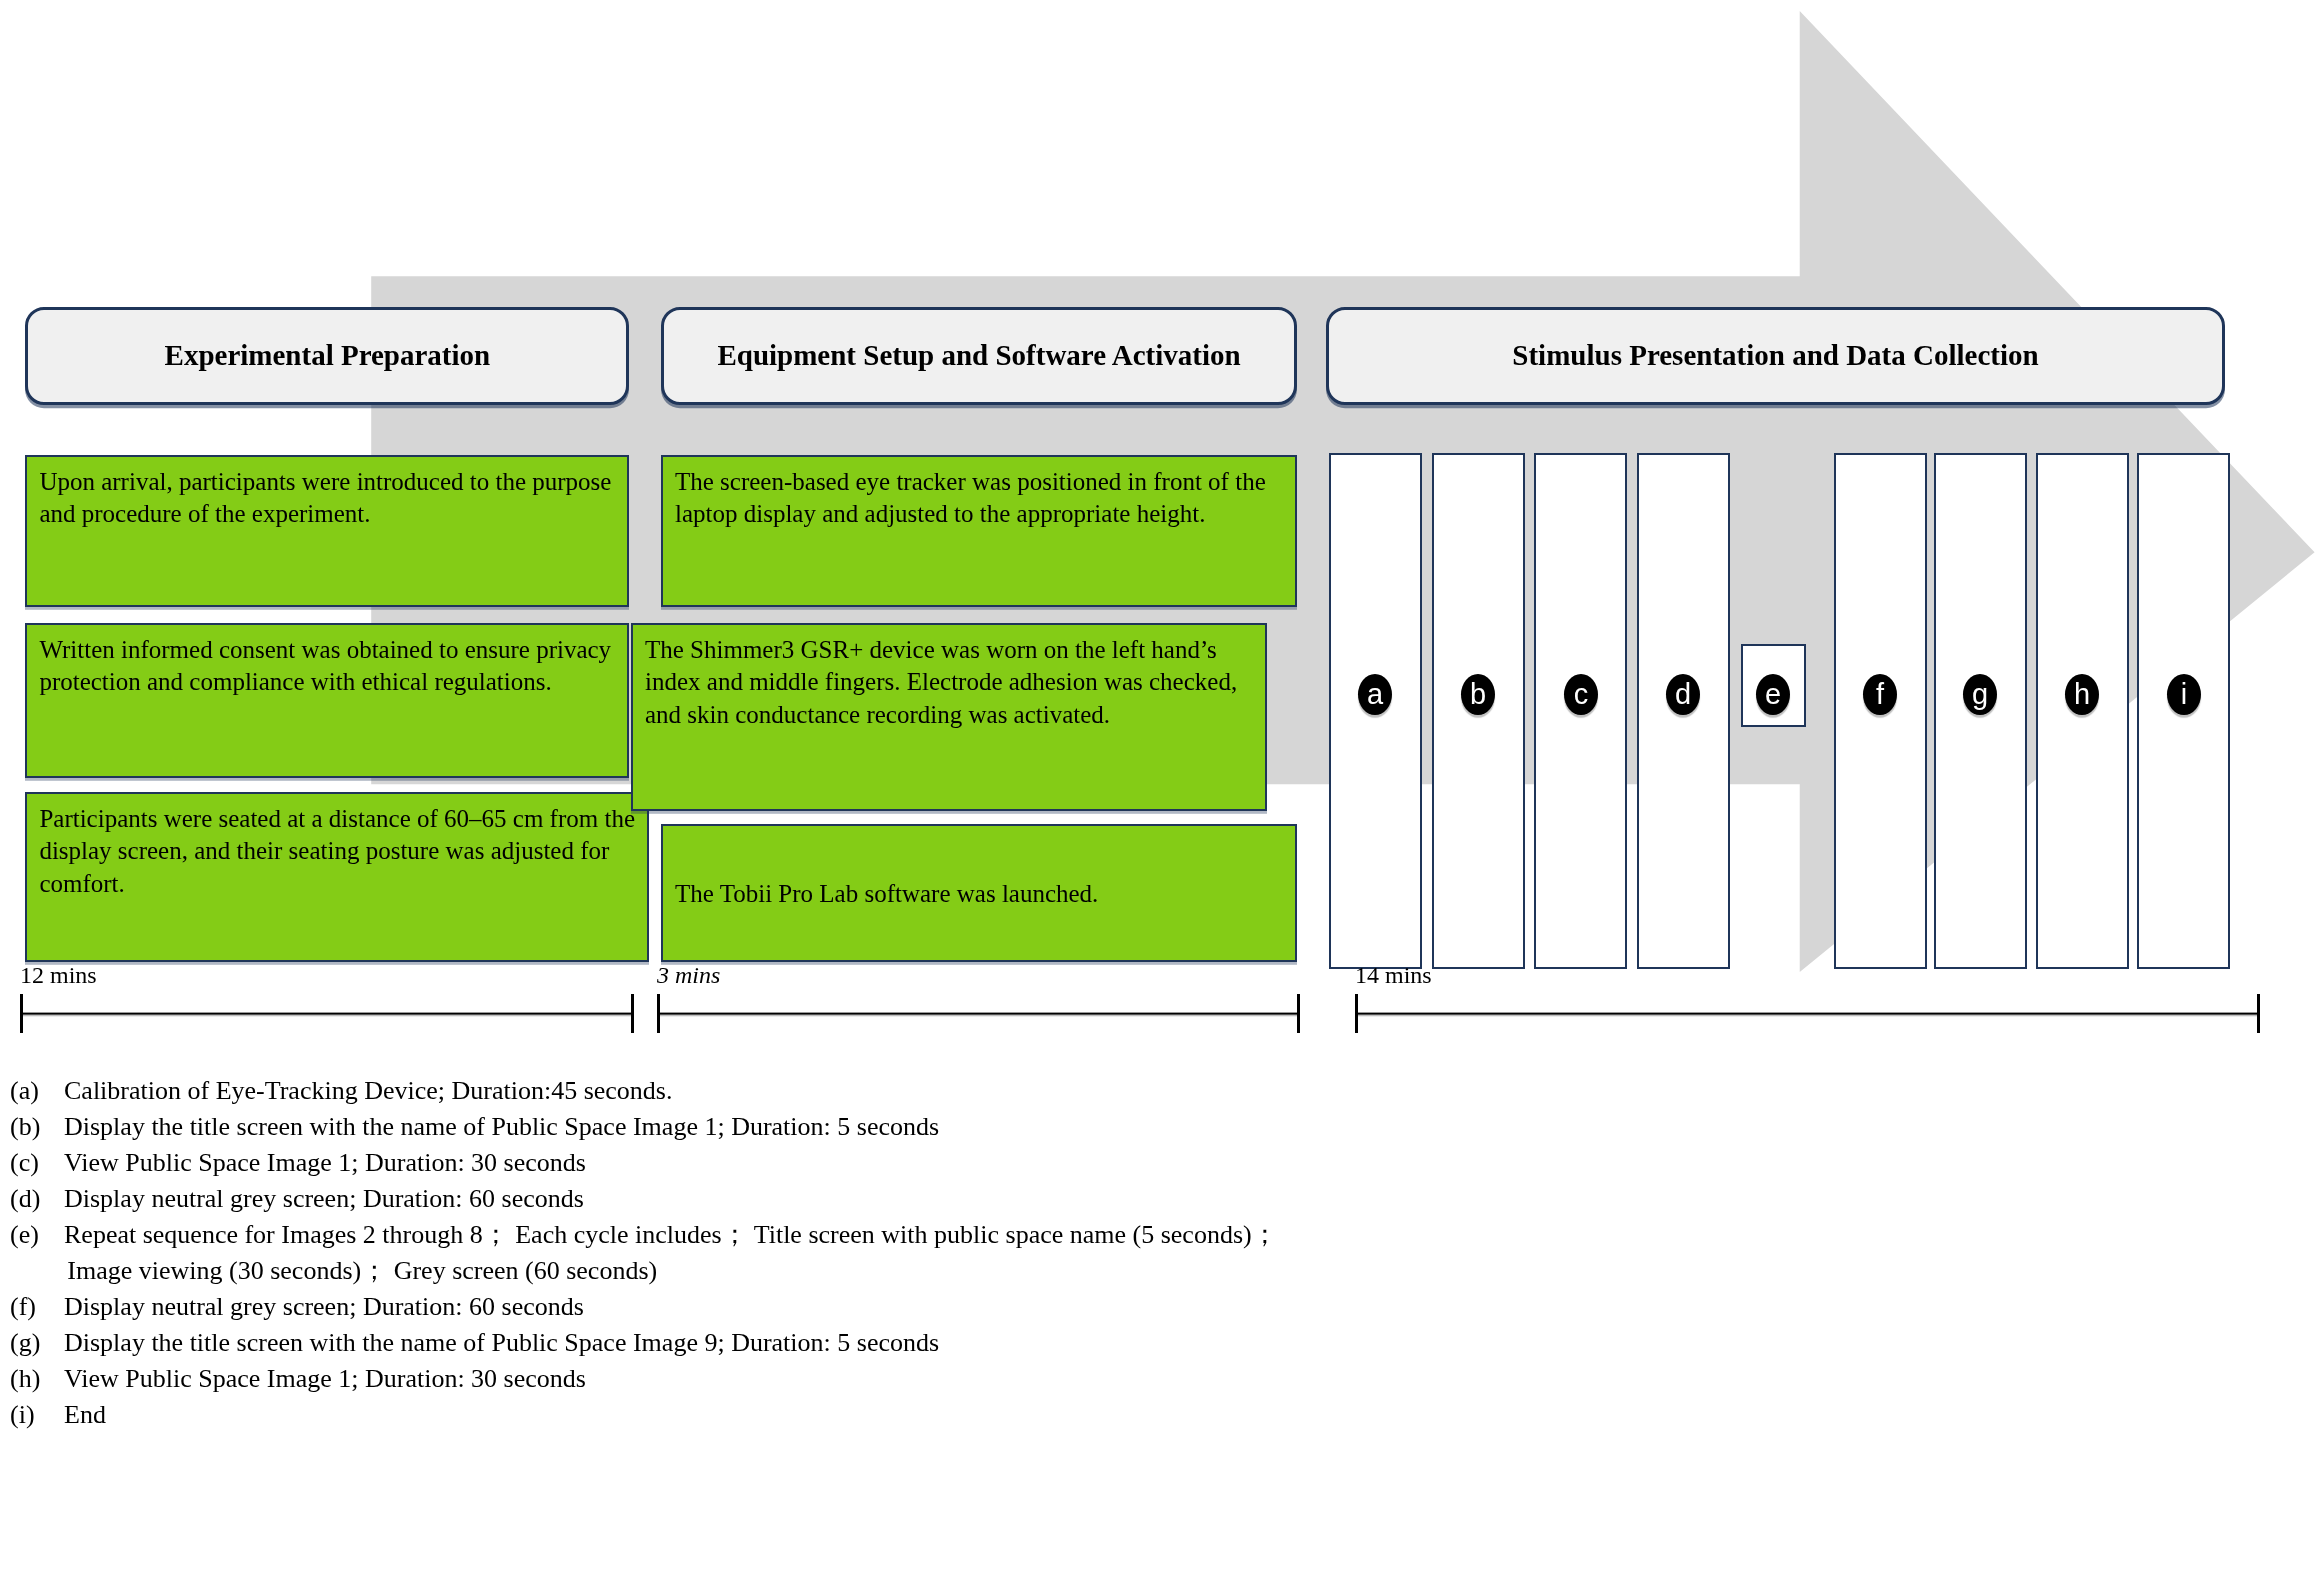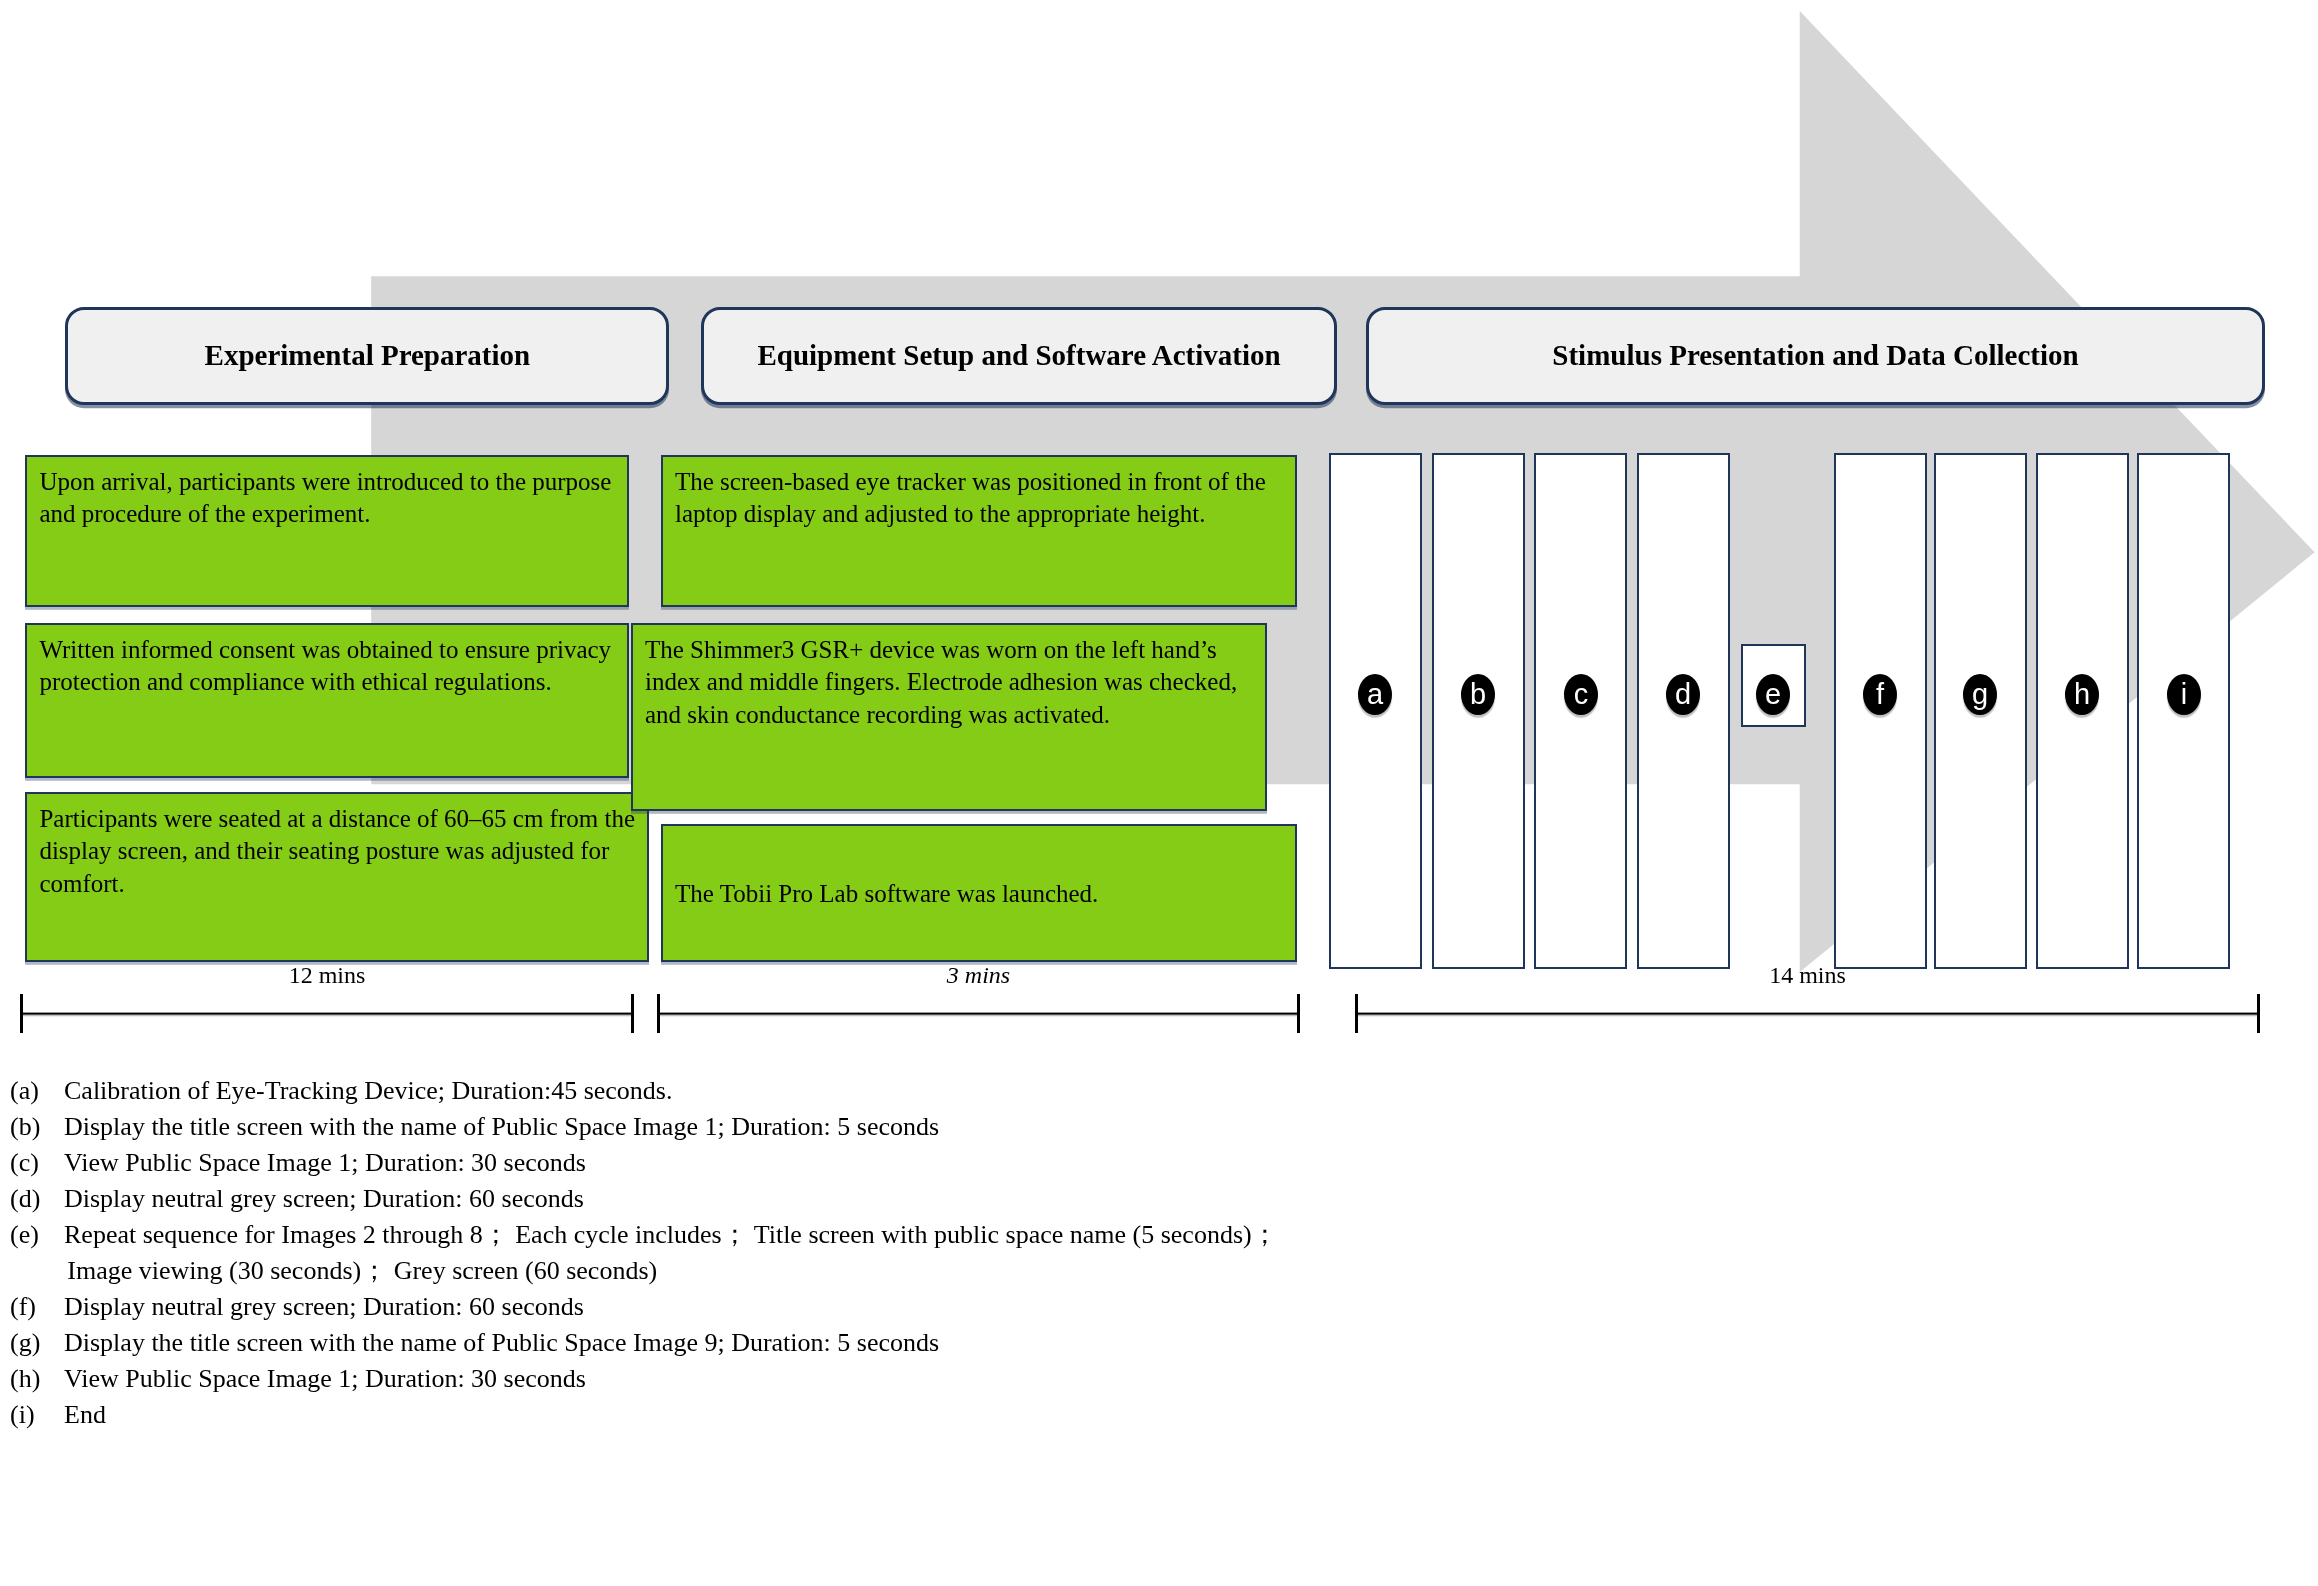--- a/index.html
+++ b/index.html
@@ -21,21 +21,20 @@
     position: absolute;
     left: 0; top: 0;
     width: 2319px; height: 972px;
     z-index: 0;
   }
 
   
   .stage {
     position: absolute;
     z-index: 2;
-    margin-left: 40px;
   }
 
   .stage-header {
     box-sizing: border-box;
     border: 3.3px solid #1f3559;
     border-radius: 19px;
     background: #f0f0f0;
     box-shadow: 0 3.3px 0 0 rgba(31,53,89,0.55);
     display: flex;
     align-items: center;
@@ -82,21 +81,20 @@
     width: 2.8px;
     height: 39px;
     background: #000;
   }
   .measure .cap.left { left: 0; }
   .measure .cap.right { right: 0; }
   .measure .mlabel {
     position: absolute;
     left: 0; right: 0;
     top: -31px;
-    text-align: center;
     font-size: 24px;
     line-height: 1;
   }
 
   
   .stim {
     position: absolute;
     box-sizing: border-box;
     border: 2.8px solid #1f3559;
     background: #ffffff;

